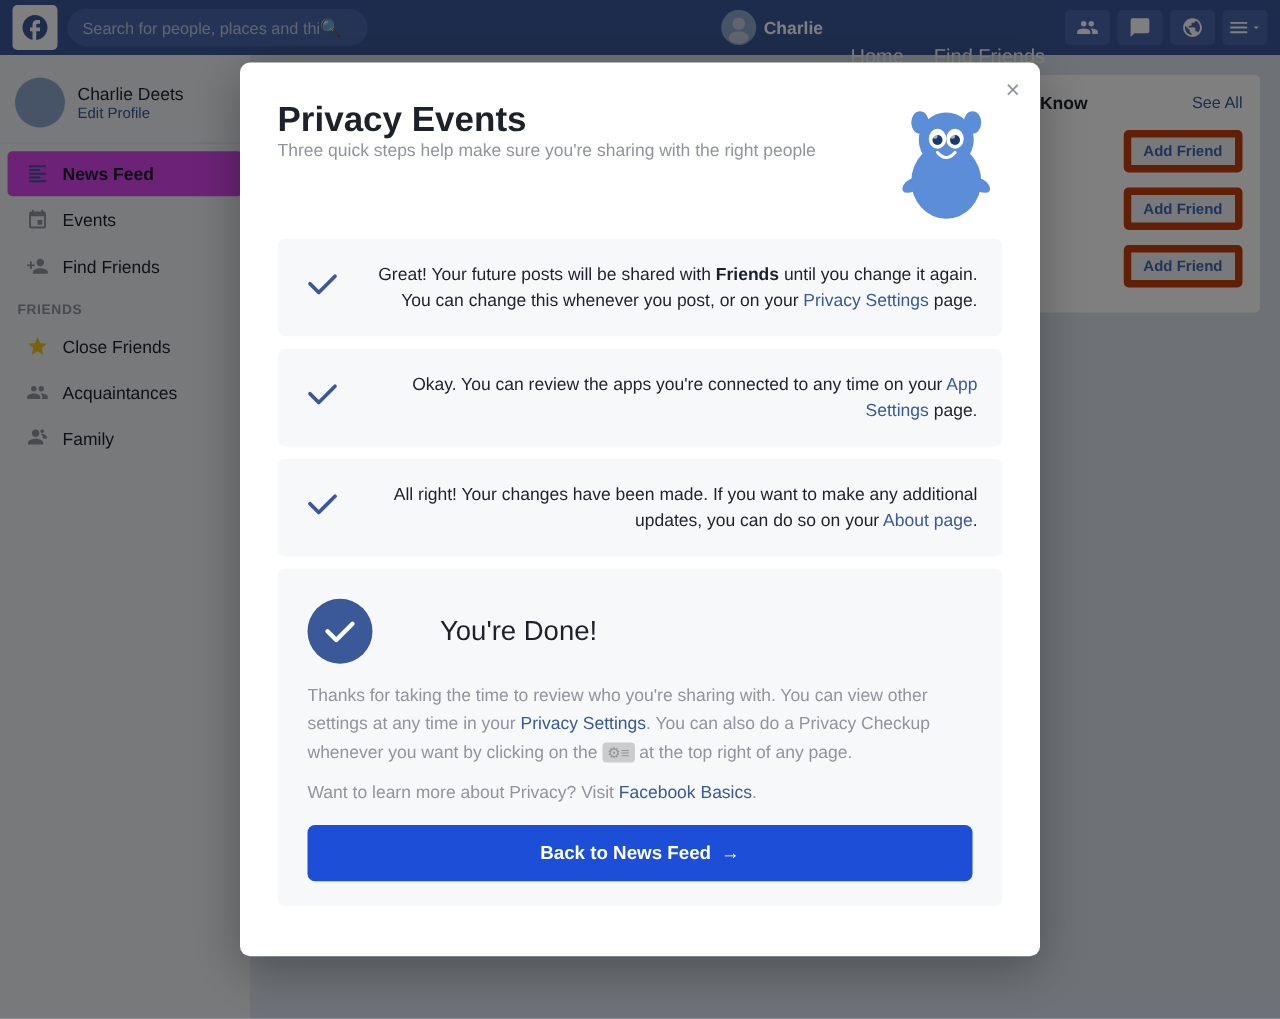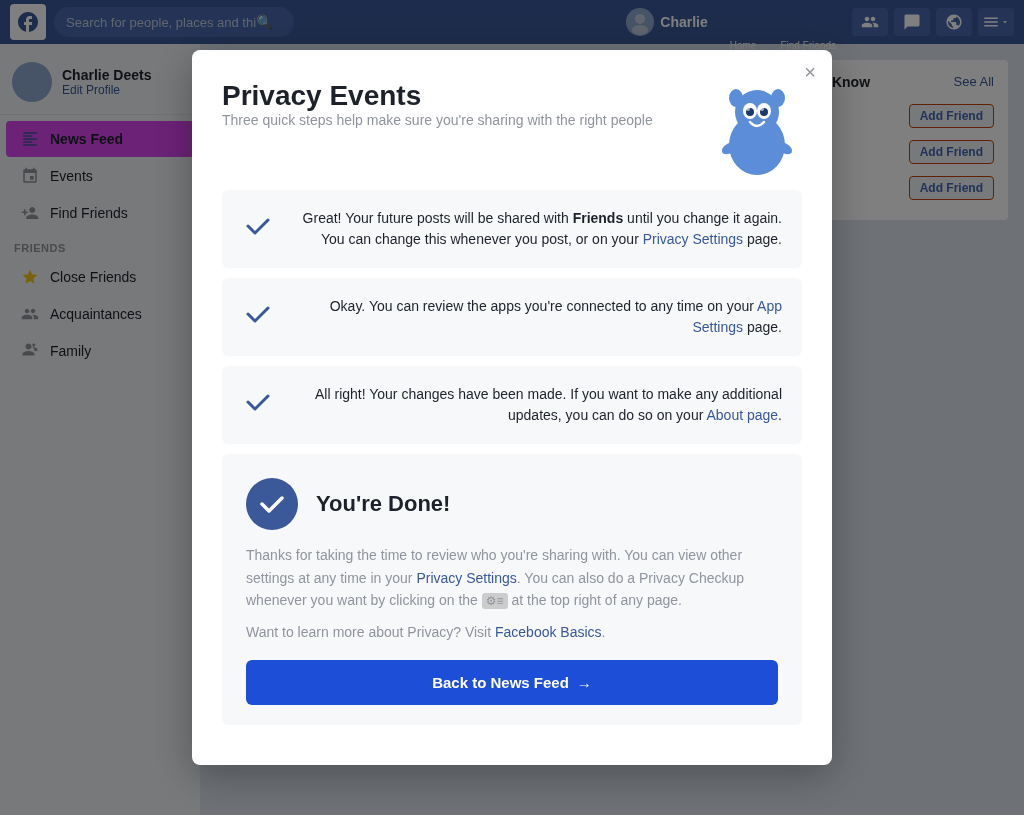--- a/index.html
+++ b/index.html
@@ -72,21 +72,21 @@
     .nav-user-avatar {
       width: 28px; height: 28px;
       border-radius: 50%;
       background: #8fa7cc;
       overflow: hidden;
       display: flex; align-items: center; justify-content: center;
       font-size: 12px; color: #fff;
     }
     .nav-link {
       color: #fff;
-      font-size: 10px;
+      font-size: 16px;
       padding: 6px 10px;
       cursor: pointer;
       border-radius: 4px;
       font-weight: 500;
       margin-top: 47px;
     }
     .nav-icon-btn {
       width: 36px; height: 28px;
       background: #4a69ad;
       border-radius: 4px;
@@ -122,21 +122,21 @@
     .sidebar-avatar {
       width: 40px; height: 40px;
       border-radius: 50%;
       background: #8fa7cc;
       display: flex; align-items: center; justify-content: center;
       font-size: 14px; color: #fff; font-weight: bold;
       overflow: hidden;
     }
     .sidebar-user-info { display: flex; flex-direction: column; }
     .sidebar-username {
-      font-size: 14px; font-weight: 700; color: #1d2129;
+      font-size: 14px; font-weight: 400; color: #1d2129;
     }
     .sidebar-edit {
       font-size: 12px; color: #385898; cursor: pointer;
     }
     .sidebar-nav-item {
       display: flex;
       align-items: center;
       gap: 10px;
       padding: 8px 14px;
       font-size: 14px;
@@ -186,21 +186,21 @@
       display: flex; justify-content: space-between;
     }
     .see-all { color: #385898; font-size: 13px; font-weight: 400; cursor: pointer; }
     .suggestion-row {
       display: flex; align-items: center; justify-content: space-between;
       padding: 6px 0;
     }
     .sugg-name { font-size: 13px; color: #1d2129; }
     .add-friend-btn {
       background: #f0f2f5;
-      border: 1px solid #c2410c;
+      border: 6px solid #c2410c;
       border-radius: 4px;
       padding: 4px 10px;
       font-size: 12px;
       font-weight: 600;
       color: #4267b2;
       cursor: pointer;
       white-space: nowrap;
     }
 
     
@@ -299,22 +299,23 @@
     }
     .done-circle {
       width: 52px; height: 52px;
       border-radius: 50%;
       background: #3b5998;
       display: flex; align-items: center; justify-content: center;
       flex-shrink: 0;
     }
     .done-title {
       font-size: 22px;
-      font-weight: 700;
+      font-weight: 400;
       color: #1d2129;
+      margin-left: 36px;
     }
     .done-body {
       font-size: 14px;
       color: #90949c;
       line-height: 1.6;
       margin-bottom: 10px;
     }
     .done-body .done-link { color: #385898; cursor: pointer; }
 
     

